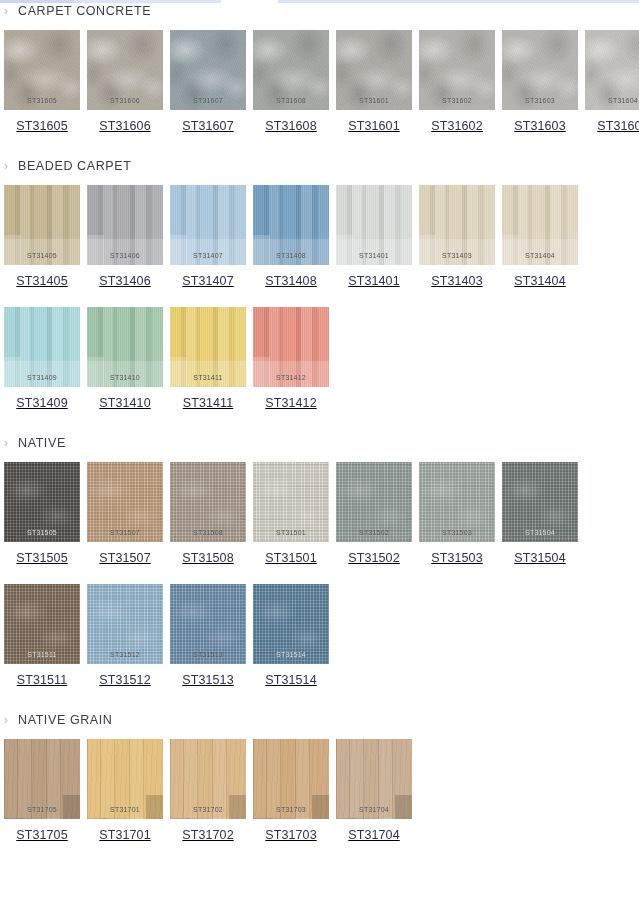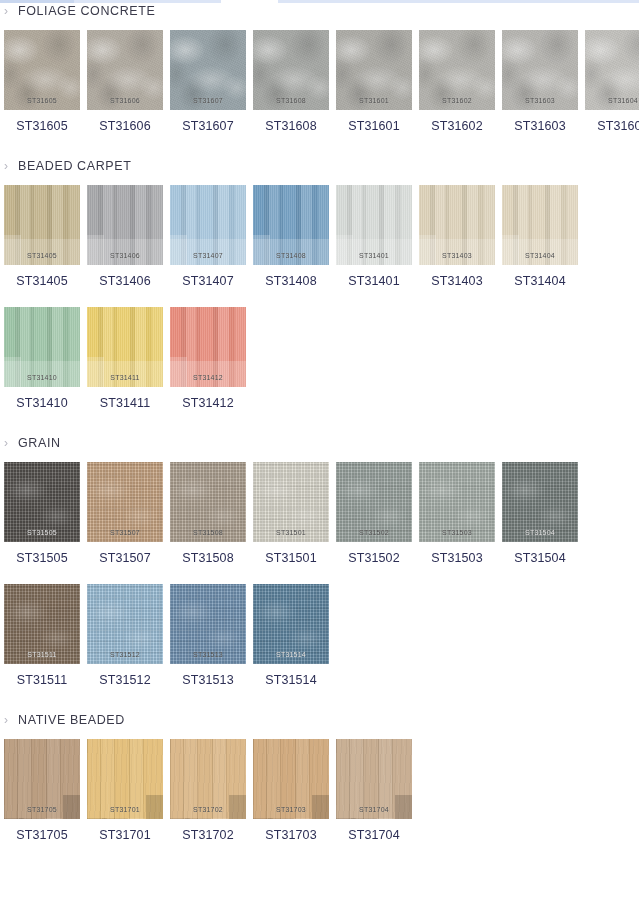--- a/index.html
+++ b/index.html
@@ -42,20 +42,21 @@
     color: #3a3a4a;
     font-weight: 400;
     white-space: nowrap;
   }
 
   
   .row {
     display: flex;
     gap: 7px;
     padding-left: 4px;
+    text-decoration: underline;
   }
   .cell {
     width: 76px;
     flex: 0 0 76px;
   }
   .tile {
     position: relative;
     width: 76px;
     height: 80px;
     overflow: hidden;
@@ -189,21 +190,21 @@
 <div id="page">
 
   <div class="top-strip left"></div>
   <div class="top-strip mid"></div>
   <div class="top-strip right"></div>
 
   <div class="content" id="content">
       <div class="sec">
         <div class="section-head">
           <span class="chev">›</span>
-          <span class="section-title">FOLIAGE CONCRETE</span>
+          <span class="section-title">CARPET CONCRETE</span>
         </div>
         <div class="row gap-after-head">
           <div class="cell">
             <div class="tile" style="background: rgb(177, 169, 156);">
               <div class="mottle"></div>
               <div class="speck"></div>
               <div class="wm">ST31605</div>
             </div>
             <div class="caption">ST31605</div>
           </div>
@@ -330,20 +331,29 @@
               <div class="bands"></div>
               <div class="bands2"></div>
               <div class="fiber"></div>
               <div class="wm">ST31404</div>
             </div>
             <div class="caption">ST31404</div>
           </div>
         </div>
         <div class="row">
           <div class="cell">
+            <div class="tile" style="background: rgb(165, 215, 220);">
+              <div class="bands"></div>
+              <div class="bands2"></div>
+              <div class="fiber"></div>
+              <div class="wm">ST31409</div>
+            </div>
+            <div class="caption">ST31409</div>
+          </div>
+          <div class="cell">
             <div class="tile" style="background: rgb(156, 196, 166);">
               <div class="bands"></div>
               <div class="bands2"></div>
               <div class="fiber"></div>
               <div class="wm">ST31410</div>
             </div>
             <div class="caption">ST31410</div>
           </div>
           <div class="cell">
             <div class="tile" style="background: rgb(235, 207, 108);">
@@ -361,21 +371,21 @@
               <div class="fiber"></div>
               <div class="wm">ST31412</div>
             </div>
             <div class="caption">ST31412</div>
           </div>
         </div>
       </div>
       <div class="sec">
         <div class="section-head">
           <span class="chev">›</span>
-          <span class="section-title">GRAIN</span>
+          <span class="section-title">NATIVE</span>
         </div>
         <div class="row gap-after-head">
           <div class="cell">
             <div class="tile dark" style="background: rgb(85, 82, 78);">
               <div class="weave"></div>
               <div class="weave2"></div>
               <div class="wm">ST31505</div>
             </div>
             <div class="caption">ST31505</div>
           </div>
@@ -459,21 +469,21 @@
               <div class="weave2"></div>
               <div class="wm">ST31514</div>
             </div>
             <div class="caption">ST31514</div>
           </div>
         </div>
       </div>
       <div class="sec">
         <div class="section-head">
           <span class="chev">›</span>
-          <span class="section-title">NATIVE BEADED</span>
+          <span class="section-title">NATIVE GRAIN</span>
         </div>
         <div class="row gap-after-head">
           <div class="cell">
             <div class="tile" style="background: rgb(184, 154, 124);">
               <div class="planks"></div>
               <div class="plankseam"></div>
               <div class="grain"></div>
               <div class="darkplank"></div>
               <div class="wm">ST31705</div>
             </div>

